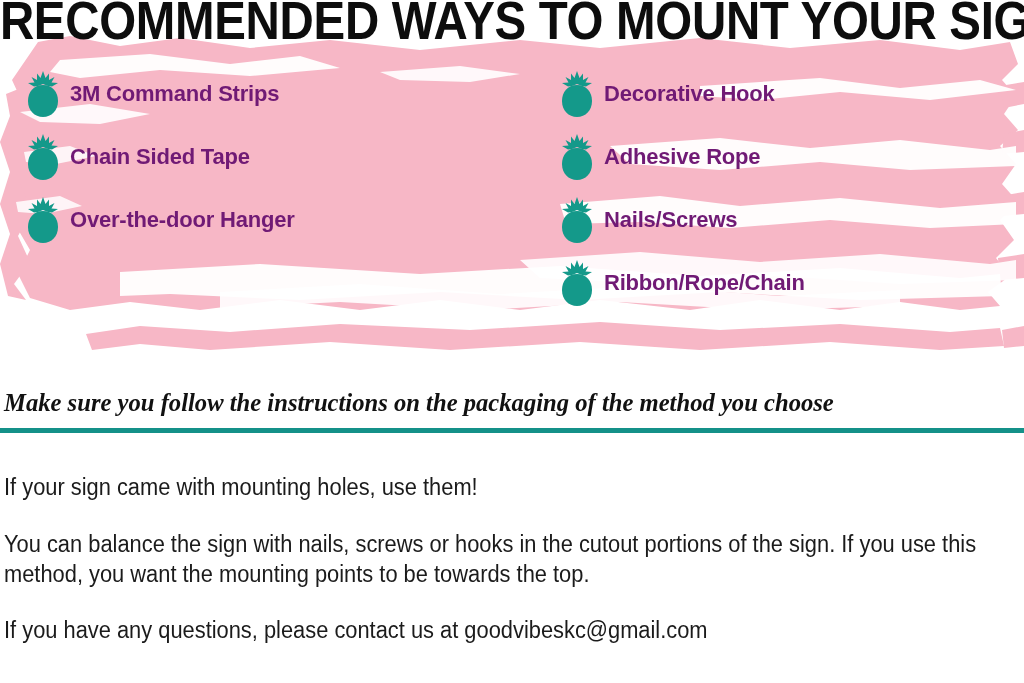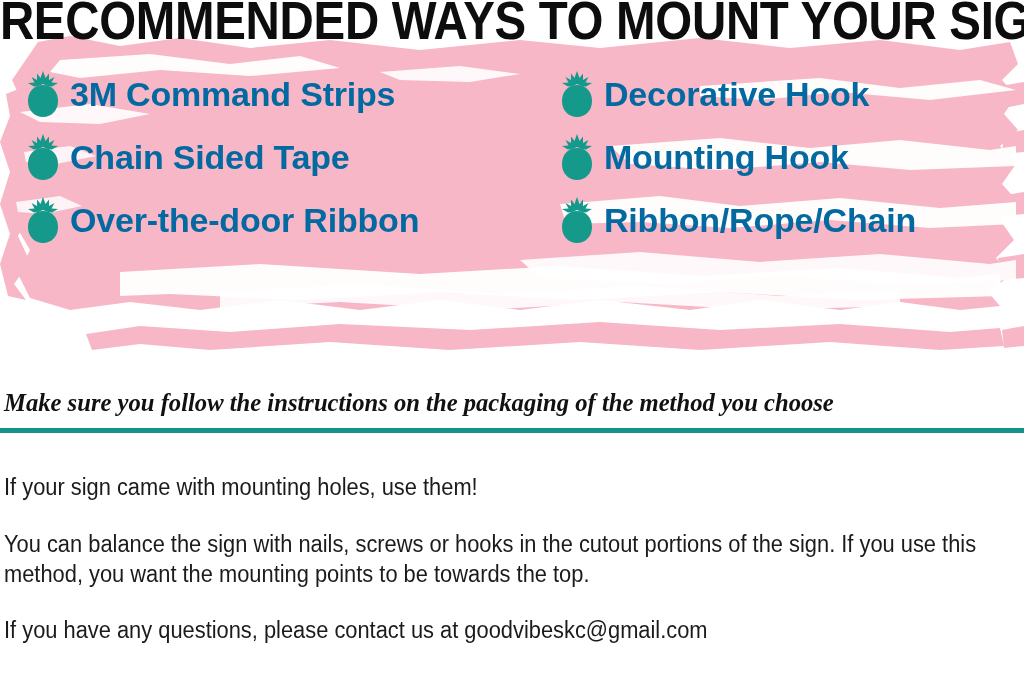--- a/index.html
+++ b/index.html
@@ -77,23 +77,23 @@
   .pineapple {
     width: 34px;
     height: 46px;
     flex: 0 0 34px;
     margin-right: 10px;
   }
   .pineapple svg { display: block; }
   .row-label {
     font-family: "Liberation Sans", sans-serif;
     font-weight: bold;
-    font-size: 34px;
+    font-size: 22px;
     line-height: 32px;
-    color: #0369a1;
+    color: #701a75;
     white-space: nowrap;
     letter-spacing: -0.2px;
   }
 
   
   .note {
     position: absolute;
     left: 4px;
     top: 389px;
     width: 1016px;
@@ -215,21 +215,21 @@
       </div>
       <div class="row">
         <span class="pineapple">
           <svg width="34" height="46" viewBox="0 0 34 46" xmlns="http://www.w3.org/2000/svg" aria-hidden="true">
             <g fill="#14998A">
               <path d="M17 0 L19.5 7 L23 2.5 L23 9 L28.5 6 L25.5 11.5 L32 12 L26 15.5 L22 15 L17 13 L12 15 L8 15.5 L2 12 L8.5 11.5 L5.5 6 L11 9 L11 2.5 L14.5 7 Z"></path>
               <path d="M17 14 C26.5 14 32 21 32 30 C32 39.5 25.5 46 17 46 C8.5 46 2 39.5 2 30 C2 21 7.5 14 17 14 Z"></path>
             </g>
           </svg>
         </span>
-        <span class="row-label">Over-the-door Ribbon</span>
+        <span class="row-label">Over-the-door Hanger</span>
       </div>
     </div>
 
     <div class="col col-right">
       <div class="row">
         <span class="pineapple">
           <svg width="34" height="46" viewBox="0 0 34 46" xmlns="http://www.w3.org/2000/svg" aria-hidden="true">
             <g fill="#14998A">
               <path d="M17 0 L19.5 7 L23 2.5 L23 9 L28.5 6 L25.5 11.5 L32 12 L26 15.5 L22 15 L17 13 L12 15 L8 15.5 L2 12 L8.5 11.5 L5.5 6 L11 9 L11 2.5 L14.5 7 Z"></path>
               <path d="M17 14 C26.5 14 32 21 32 30 C32 39.5 25.5 46 17 46 C8.5 46 2 39.5 2 30 C2 21 7.5 14 17 14 Z"></path>
@@ -240,21 +240,32 @@
       </div>
       <div class="row">
         <span class="pineapple">
           <svg width="34" height="46" viewBox="0 0 34 46" xmlns="http://www.w3.org/2000/svg" aria-hidden="true">
             <g fill="#14998A">
               <path d="M17 0 L19.5 7 L23 2.5 L23 9 L28.5 6 L25.5 11.5 L32 12 L26 15.5 L22 15 L17 13 L12 15 L8 15.5 L2 12 L8.5 11.5 L5.5 6 L11 9 L11 2.5 L14.5 7 Z"></path>
               <path d="M17 14 C26.5 14 32 21 32 30 C32 39.5 25.5 46 17 46 C8.5 46 2 39.5 2 30 C2 21 7.5 14 17 14 Z"></path>
             </g>
           </svg>
         </span>
-        <span class="row-label">Mounting Hook</span>
+        <span class="row-label">Adhesive Rope</span>
+      </div>
+      <div class="row">
+        <span class="pineapple">
+          <svg width="34" height="46" viewBox="0 0 34 46" xmlns="http://www.w3.org/2000/svg" aria-hidden="true">
+            <g fill="#14998A">
+              <path d="M17 0 L19.5 7 L23 2.5 L23 9 L28.5 6 L25.5 11.5 L32 12 L26 15.5 L22 15 L17 13 L12 15 L8 15.5 L2 12 L8.5 11.5 L5.5 6 L11 9 L11 2.5 L14.5 7 Z"></path>
+              <path d="M17 14 C26.5 14 32 21 32 30 C32 39.5 25.5 46 17 46 C8.5 46 2 39.5 2 30 C2 21 7.5 14 17 14 Z"></path>
+            </g>
+          </svg>
+        </span>
+        <span class="row-label">Nails/Screws</span>
       </div>
       <div class="row">
         <span class="pineapple">
           <svg width="34" height="46" viewBox="0 0 34 46" xmlns="http://www.w3.org/2000/svg" aria-hidden="true">
             <g fill="#14998A">
               <path d="M17 0 L19.5 7 L23 2.5 L23 9 L28.5 6 L25.5 11.5 L32 12 L26 15.5 L22 15 L17 13 L12 15 L8 15.5 L2 12 L8.5 11.5 L5.5 6 L11 9 L11 2.5 L14.5 7 Z"></path>
               <path d="M17 14 C26.5 14 32 21 32 30 C32 39.5 25.5 46 17 46 C8.5 46 2 39.5 2 30 C2 21 7.5 14 17 14 Z"></path>
             </g>
           </svg>
         </span>

